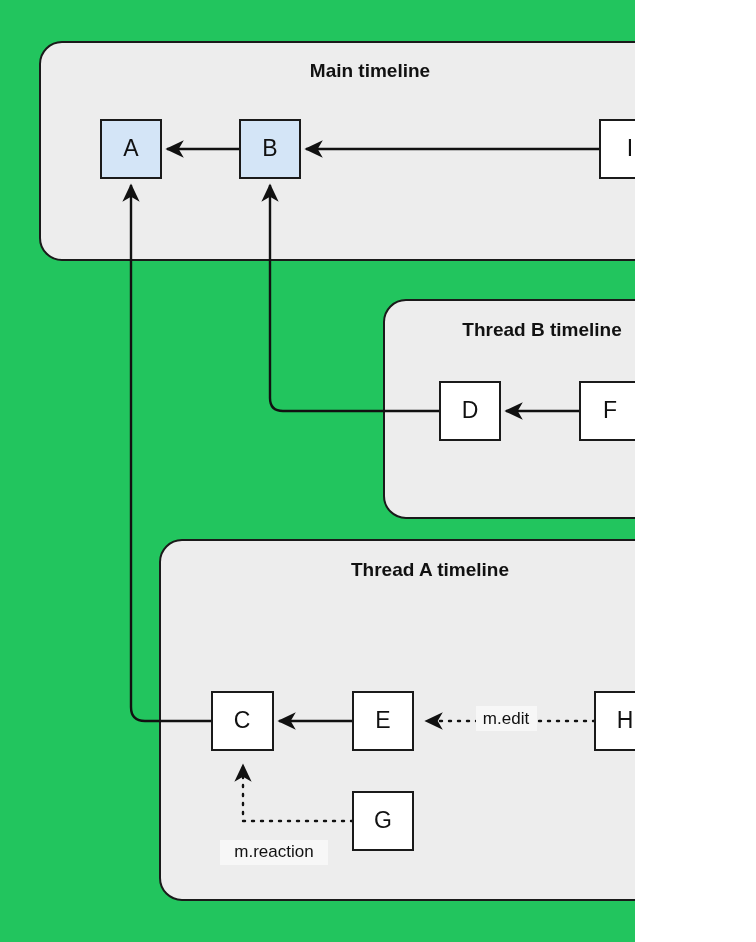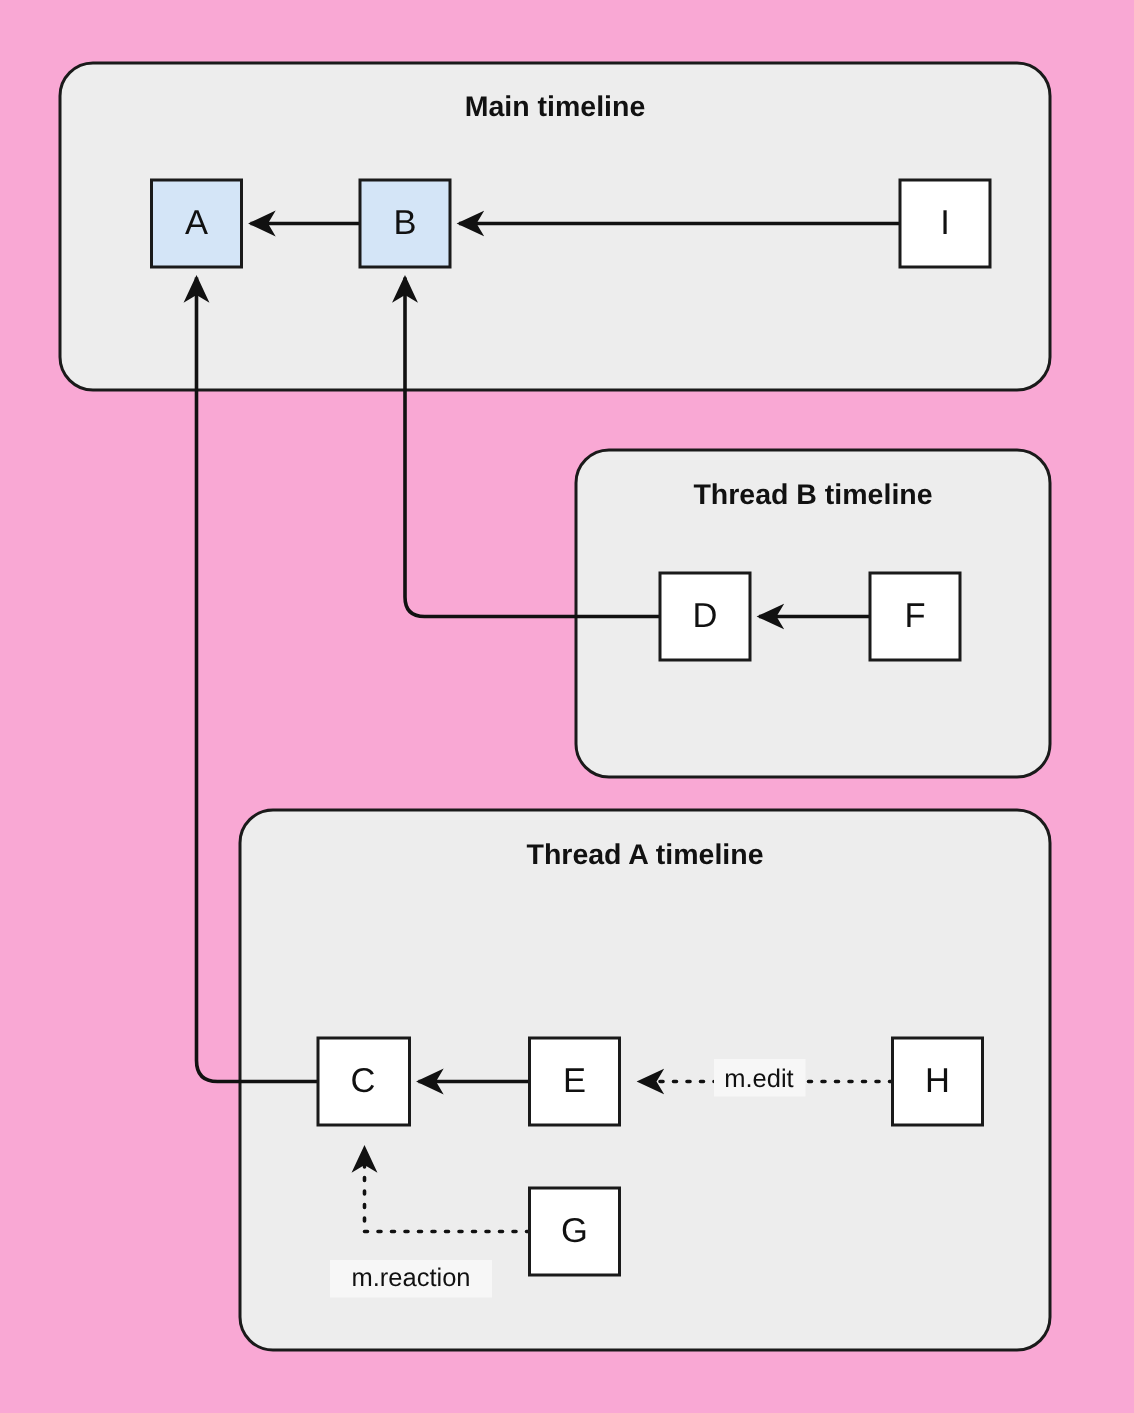--- a/index.html
+++ b/index.html
@@ -2,23 +2,23 @@
 <html><head>
 <meta charset="utf-8">
 <style>
   html, body {
     margin: 0;
     padding: 0;
     background: #ffffff;
   }
   #canvas {
     position: relative;
-    width: 756px;
+    width: 635px;
     height: 942px;
-    background: #f9a8d4;
+    background: #22c55e;
     font-family: "Liberation Sans", sans-serif;
     overflow: hidden;
     text-align: right;
   }
   svg.layer {
     position: absolute;
     left: 0;
     top: 0;
     width: 756px;
     height: 942px;

